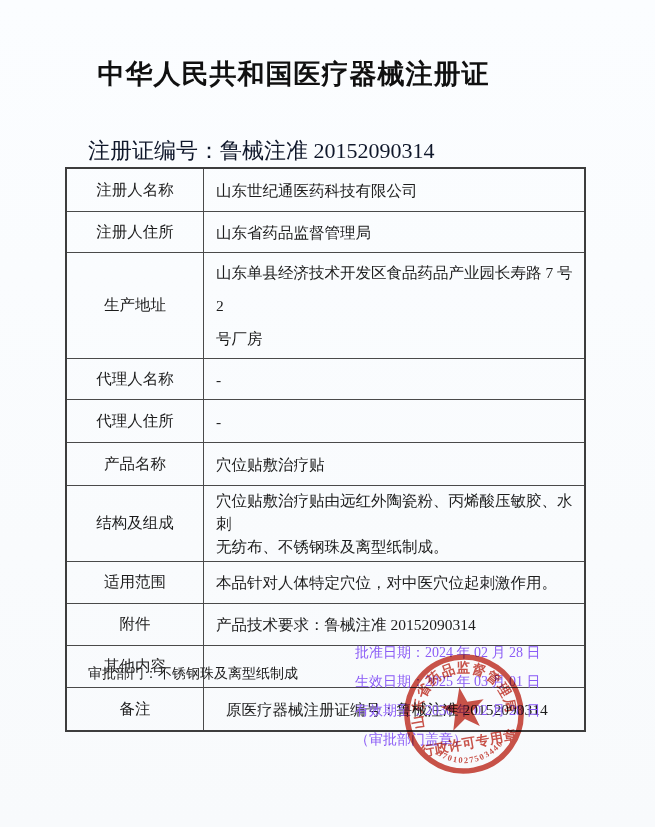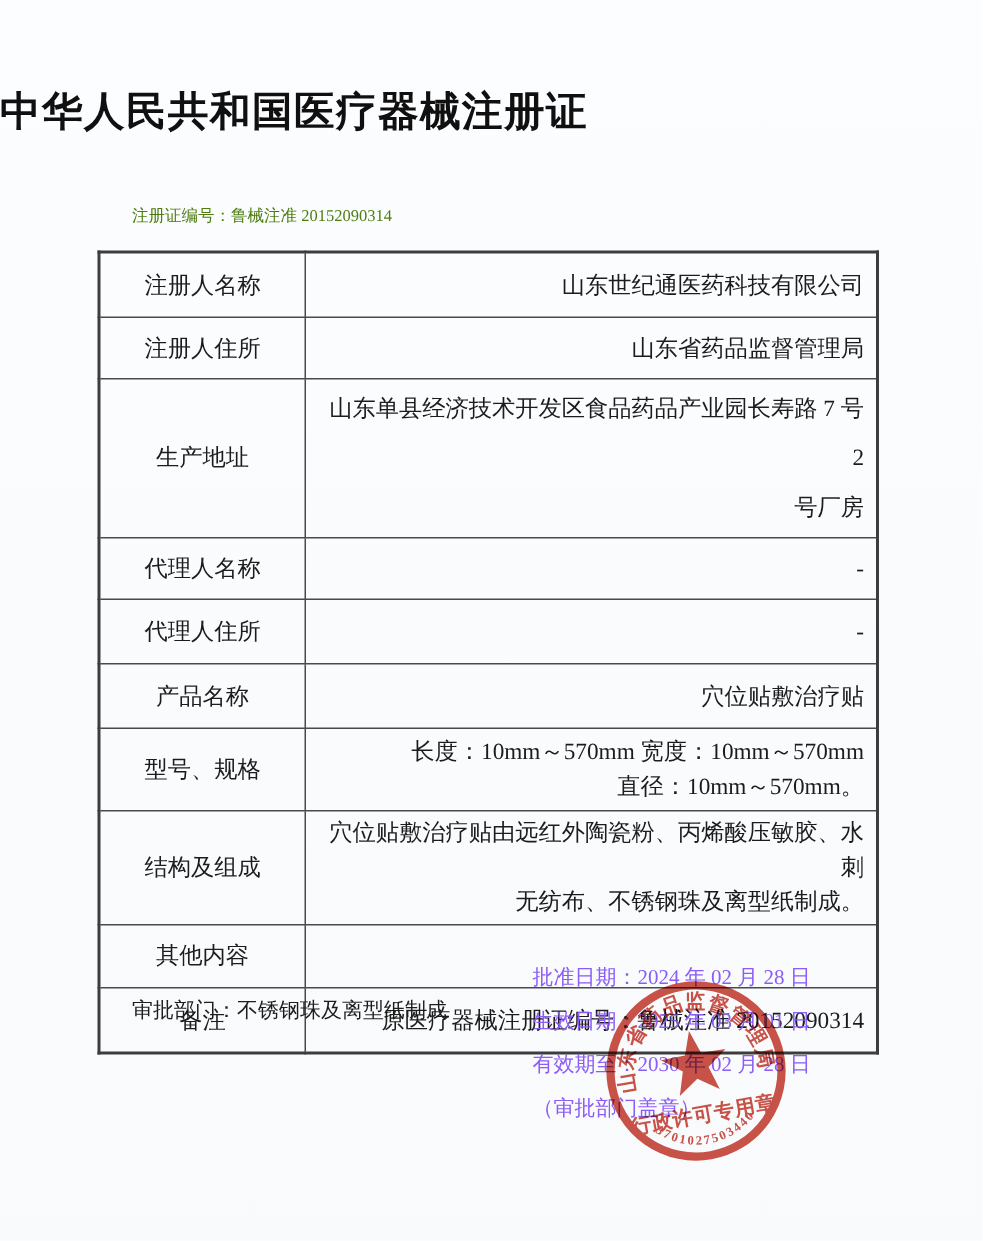--- a/index.html
+++ b/index.html
@@ -5,37 +5,37 @@
   html,body{margin:0;padding:0;}
   body{
     width:655px;height:827px;position:relative;overflow:hidden;
     background:linear-gradient(180deg,#fbfdff 0%,#f8fafc 100%);
     font-family:"Liberation Serif","DejaVu Serif",serif;
     color:#1e1e1e;
   }
   .page{position:absolute;inset:0;}
   .title{
     position:absolute;top:57px;left:0;width:587px;margin:0;
-    font-size:27px;line-height:34px;font-weight:bold;
+    text-align:center;font-size:27px;line-height:34px;font-weight:bold;
     letter-spacing:1px;color:#101010;
   }
   .reg-line{
-    position:absolute;top:136px;left:88px;font-size:11px;color:#4d7c0f;
+    position:absolute;top:136px;left:88px;font-size:22px;color:#0f172a;
   }
   table.cert{
     position:absolute;top:167px;left:65px;width:521px;
     border-collapse:collapse;table-layout:fixed;
     border:2px solid #3d3d3d;
   }
   table.cert td{
     border:1px solid #4a4a4a;font-size:15.5px;color:#1c1c1c;
     vertical-align:middle;
   }
   td.label{width:128px;text-align:center;padding:2px 4px;}
-  td.value{padding:3px 8px 3px 12px;line-height:23px;white-space:pre-line;text-align:right;}
+  td.value{padding:3px 8px 3px 12px;line-height:23px;white-space:pre-line;}
   tr.r36 td{height:36px;margin-left:44px;} tr.r34 td{height:34px;} tr.r35 td{height:35px;}
   tr.r48 td{height:48px;} tr.r50 td{height:50px;}
   tr.r72 td{height:72px;}
   tr.r72 td.value{line-height:33px;}
   tr.remark td.value{padding-left:22px;}
   .dept-line{position:absolute;top:665px;left:88px;font-size:14px;color:#1d1d1d;}
   .dates-block{position:absolute;top:638px;left:355px;font-size:14px;line-height:29px;color:#8b5cf6;}
   .seal{
     position:absolute;left:376px;top:626px;width:176px;height:176px;
     transform:rotate(-10deg);opacity:.85;mix-blend-mode:multiply;
@@ -72,29 +72,32 @@
         <td class="value">-</td>
       </tr>
       <tr class="r36">
         <td class="label">代理人住所</td>
         <td class="value">-</td>
       </tr>
       <tr class="r36">
         <td class="label">产品名称</td>
         <td class="value">穴位贴敷治疗贴</td>
       </tr>
-      <tr class="r48">
-        <td class="label">型号、规格</td>
-        <td class="value">长度：10mm～570mm 宽度：10mm～570mm
-直径：10mm～570mm。</td>
-      </tr>
       <tr class="r50">
         <td class="label">结构及组成</td>
         <td class="value">穴位贴敷治疗贴由远红外陶瓷粉、丙烯酸压敏胶、水刺
 无纺布、不锈钢珠及离型纸制成。</td>
+      </tr>
+      <tr class="r35">
+        <td class="label">适用范围</td>
+        <td class="value">本品针对人体特定穴位，对中医穴位起刺激作用。</td>
+      </tr>
+      <tr class="r35">
+        <td class="label">附件</td>
+        <td class="value">产品技术要求：鲁械注准 20152090314</td>
       </tr>
       <tr class="r35">
         <td class="label">其他内容</td>
         <td class="value"></td>
       </tr>
       <tr class="r36 remark">
         <td class="label">备注</td>
         <td class="value">原医疗器械注册证编号：鲁械注准 20152090314</td>
       </tr>
     </tbody>

